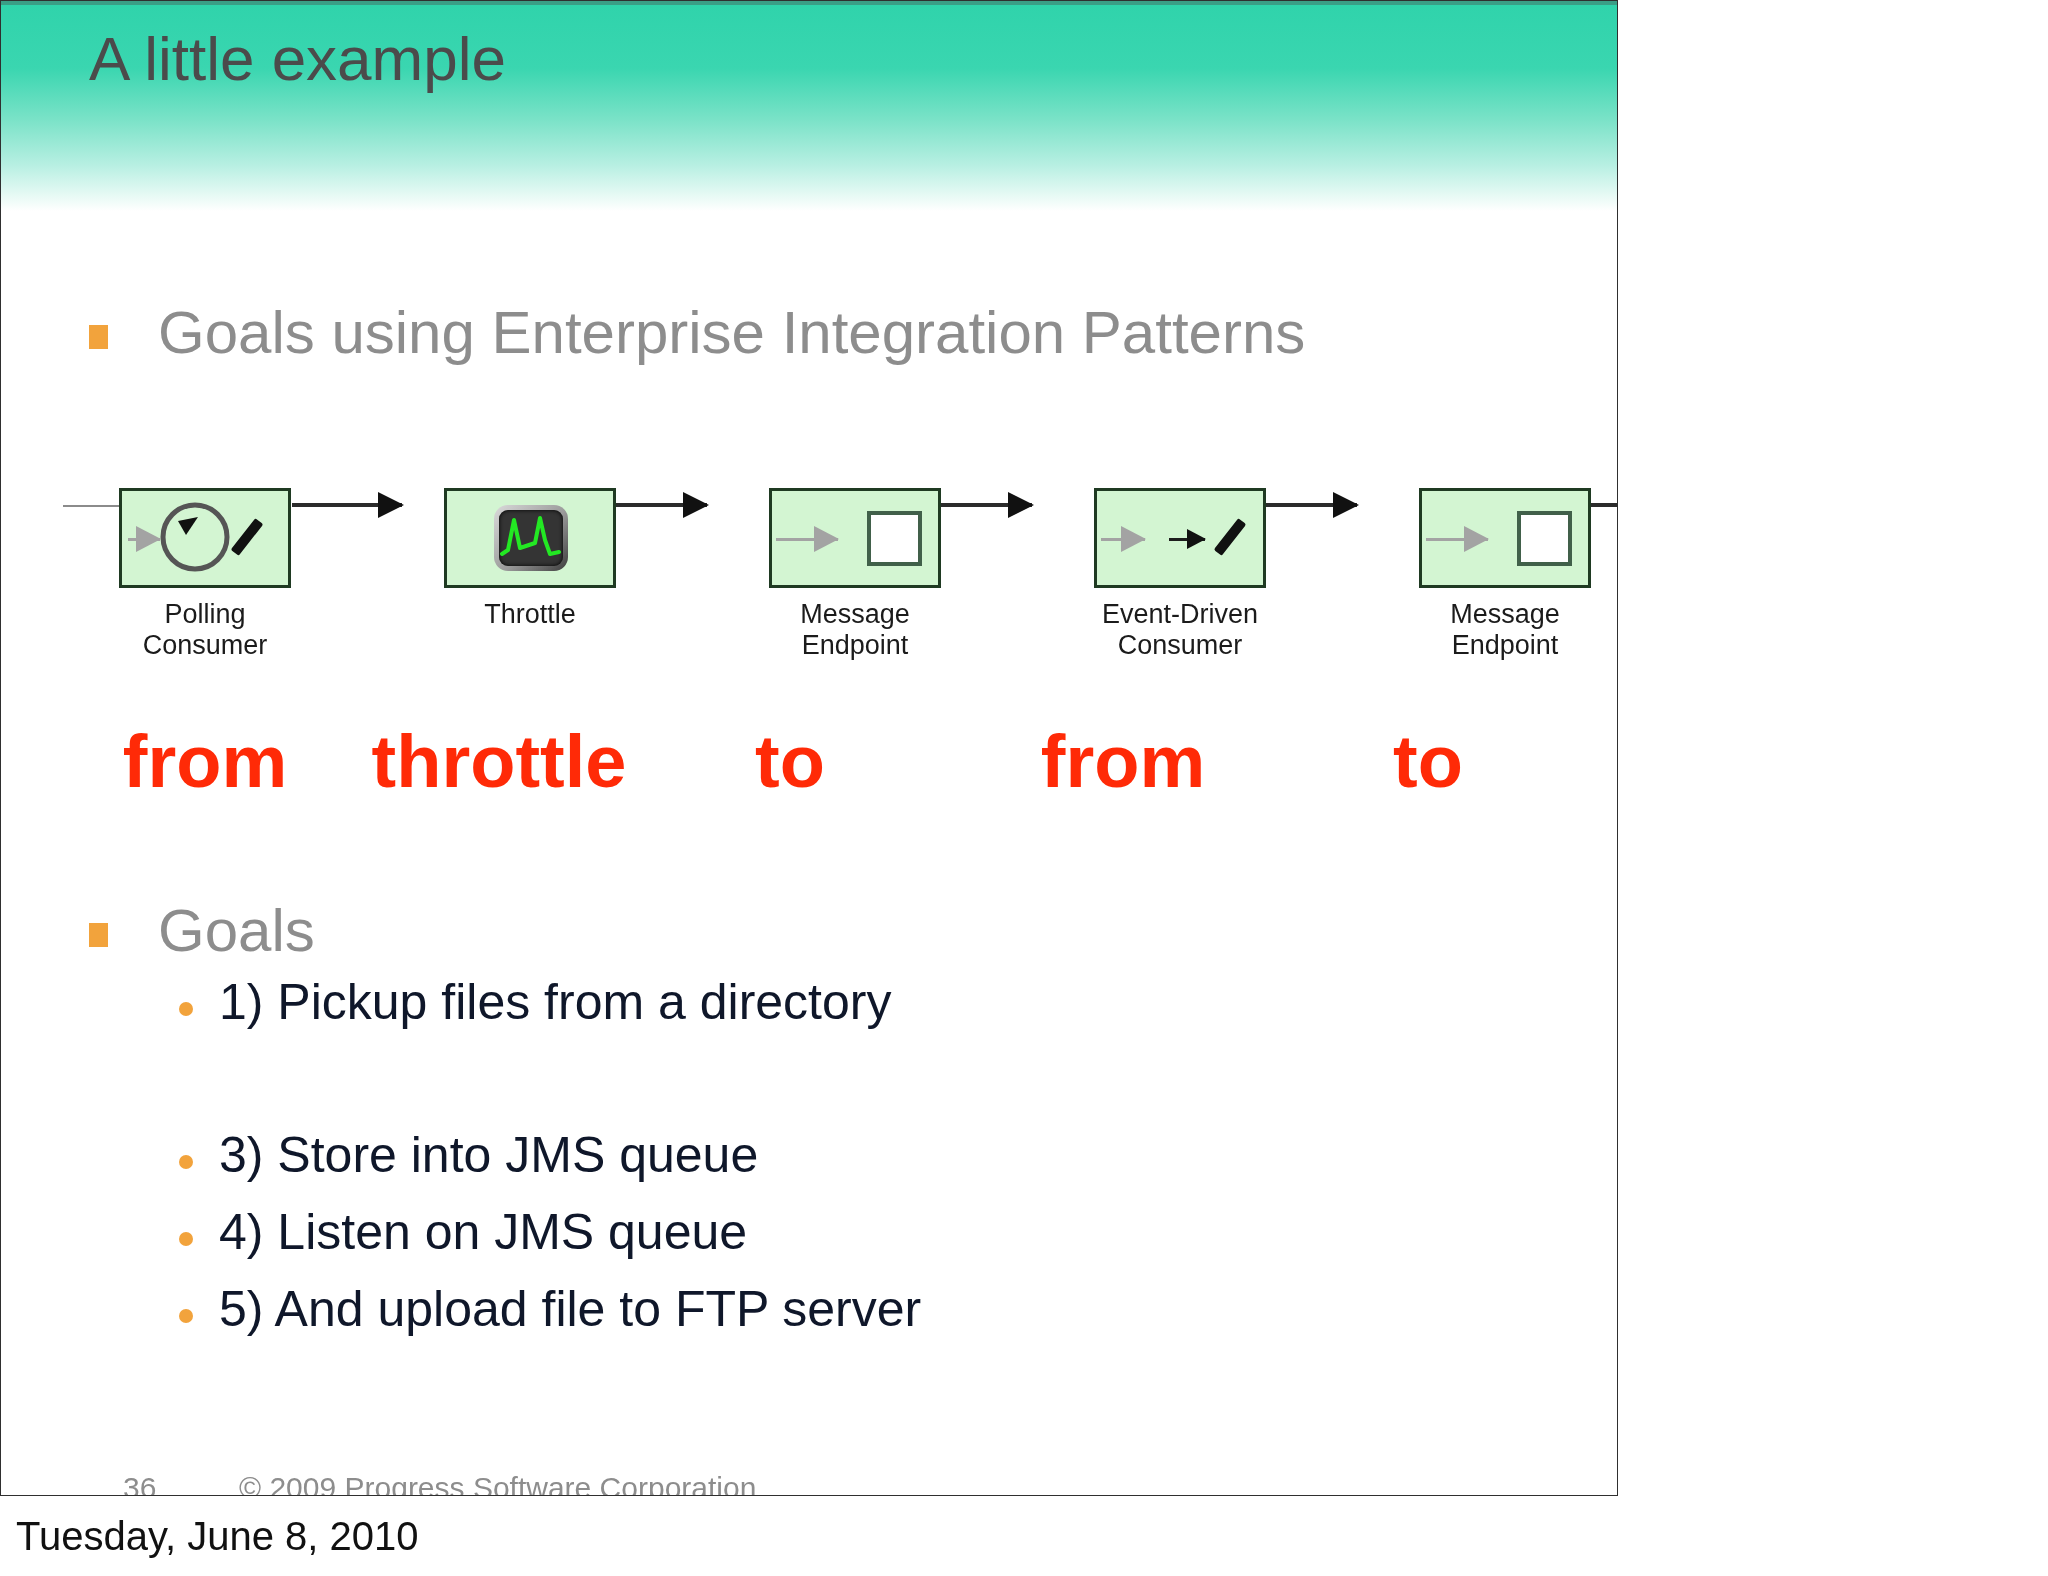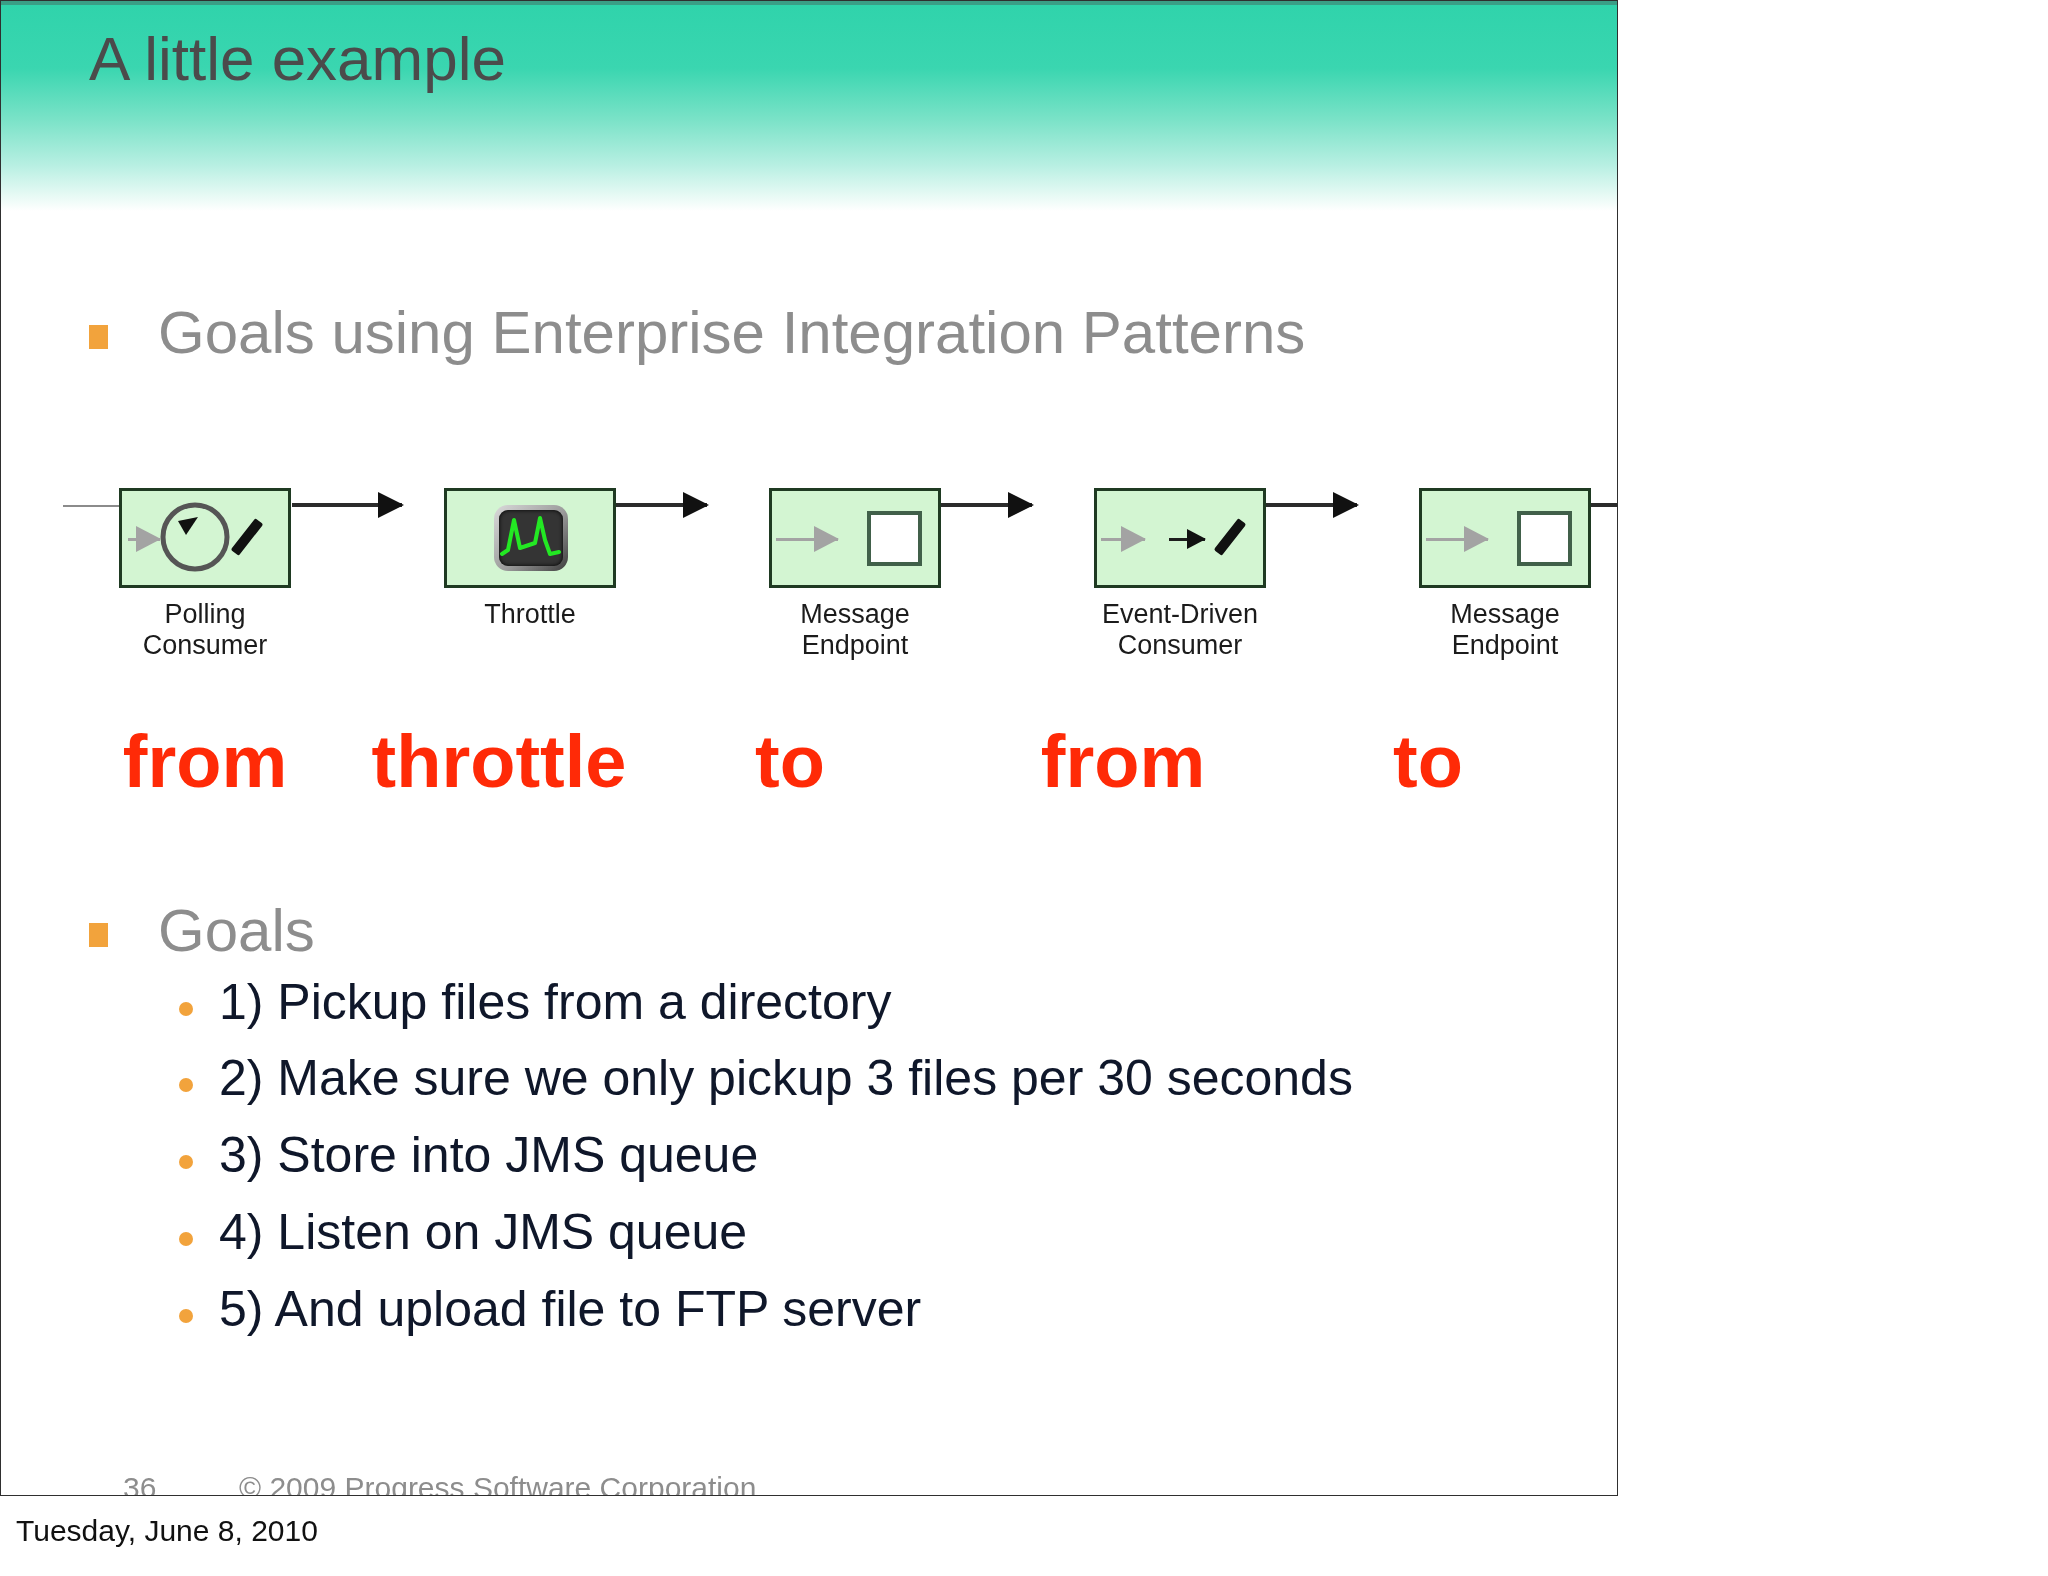--- a/index.html
+++ b/index.html
@@ -315,21 +315,21 @@
     color: #4a4a4a;
     letter-spacing: -4px;
     line-height: 1;
   }
 
   
   #slide-date {
     position: absolute;
     left: 16px;
     top: 1514px;
-    font-size: 30px;
+    font-size: 40px;
     color: #111111;
     white-space: nowrap;
   }
 </style>
 </head>
 <body>
 
 <div id="slide">
 
   <div id="header-band"></div>
@@ -427,24 +427,20 @@
 
   <div class="bullet-l1" style="left:88px; top:898px;">
     <span class="sq-bullet"></span>
     <span class="bullet-l1-text">Goals</span>
   </div>
 
   <div class="bullet-l2" style="left:178px; top:975px;">
     <span class="dot-bullet"></span>
     <span class="bullet-l2-text">1) Pickup files from a directory</span>
   </div>
-  <div class="bullet-l2" style="left:178px; top:1051px;">
-    <span class="dot-bullet"></span>
-    <span class="bullet-l2-text">2) Make sure we only pickup 3 files per 30 seconds</span>
-  </div>
   <div class="bullet-l2" style="left:178px; top:1128px;">
     <span class="dot-bullet"></span>
     <span class="bullet-l2-text">3) Store into JMS queue</span>
   </div>
   <div class="bullet-l2" style="left:178px; top:1205px;">
     <span class="dot-bullet"></span>
     <span class="bullet-l2-text">4) Listen on JMS queue</span>
   </div>
   <div class="bullet-l2" style="left:178px; top:1282px;">
     <span class="dot-bullet"></span>

